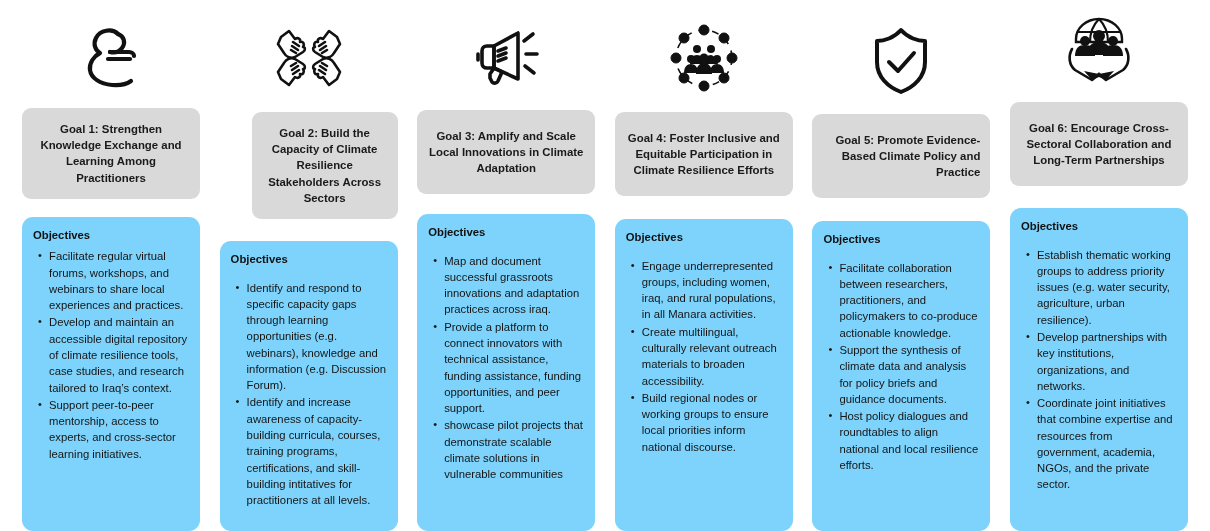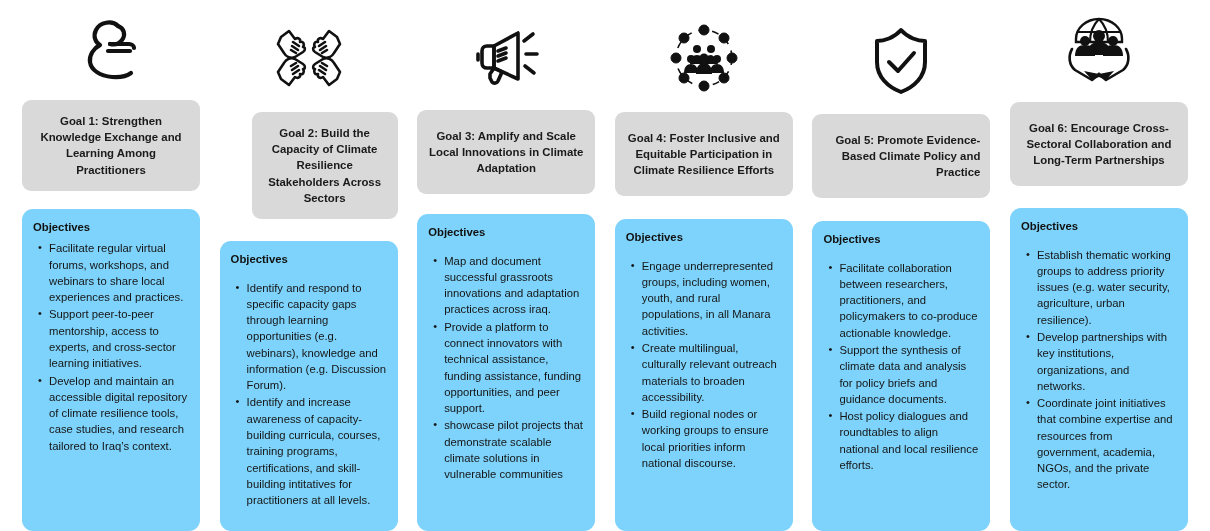--- a/index.html
+++ b/index.html
@@ -25,21 +25,21 @@
   }
 
   .column {
     width: 178px;
     display: flex;
     flex-direction: column;
     align-items: stretch;
   }
 
   
-  .column.c0 { padding-top: 6px; }
+  .column.c0 { padding-top: 14px; }
   .column.c1 { padding-top: 18px; }
   .column.c2 { padding-top: 16px; border-radius: 15px; }
   .column.c3 { padding-top: 18px; }
   .column.c4 { padding-top: 20px; }
   .column.c5 { padding-top: 8px; }
 
   .icon-slot {
     height: 80px;
     display: flex;
     align-items: center;
@@ -141,22 +141,22 @@
       </svg>
     </div>
     <div class="goal-box">
       <span>Goal 1: Strengthen Knowledge Exchange and Learning Among Practitioners</span>
     </div>
     <div class="gap"></div>
     <div class="obj-box">
       <div class="obj-title">Objectives</div>
       <ul class="obj-list">
         <li>Facilitate regular virtual forums, workshops, and webinars to share local experiences and practices.</li>
+        <li>Develop and maintain an accessible digital repository of climate resilience tools, case studies, and research tailored to Iraq’s context.</li>
         <li>Support peer-to-peer mentorship, access to experts, and cross-sector learning initiatives.</li>
-        <li>Develop and maintain an accessible digital repository of climate resilience tools, case studies, and research tailored to Iraq’s context.</li>
       </ul>
     </div>
   </div>
 
   <div class="column c1">
     <div class="icon-slot">
       <svg width="80" height="74" viewBox="0 0 80 74" fill="#fff" stroke="#111" stroke-width="2.6" stroke-linejoin="round" stroke-linecap="round">
         <g>
           <path d="M12 16 L20 10 L26 18 C29 16, 32 18, 31 21 C34 20, 36 23, 34 26 C36 26, 37 29, 34 31 L26 36 C22 38, 17 36, 15 32 L9 23 Z"></path>
           <path d="M24 21 L30 25 M23 25 L29 29 M22 29 L27 32"></path>
@@ -239,21 +239,21 @@
         </g>
       </svg>
     </div>
     <div class="goal-box">
       <span>Goal 4: Foster Inclusive and Equitable Participation in Climate Resilience Efforts</span>
     </div>
     <div class="gap"></div>
     <div class="obj-box">
       <div class="obj-title">Objectives</div>
       <ul class="obj-list">
-        <li>Engage underrepresented groups, including women, youth, and rural populations, in all Manara activities.</li>
+        <li>Engage underrepresented groups, including women, iraq, and rural populations, in all Manara activities.</li>
         <li>Create multilingual, culturally relevant outreach materials to broaden accessibility.</li>
         <li>Build regional nodes or working groups to ensure local priorities inform national discourse.</li>
       </ul>
     </div>
   </div>
 
   <div class="column c4">
     <div class="icon-slot">
       <svg width="64" height="72" viewBox="0 0 64 72" fill="none" stroke="#111" stroke-width="4" stroke-linecap="round" stroke-linejoin="round">
         <path d="M32 6 C25 14, 15 17, 8 17 L8 38 C8 53, 19 63, 32 68 C45 63, 56 53, 56 38 L56 17 C49 17, 39 14, 32 6 Z"></path>

